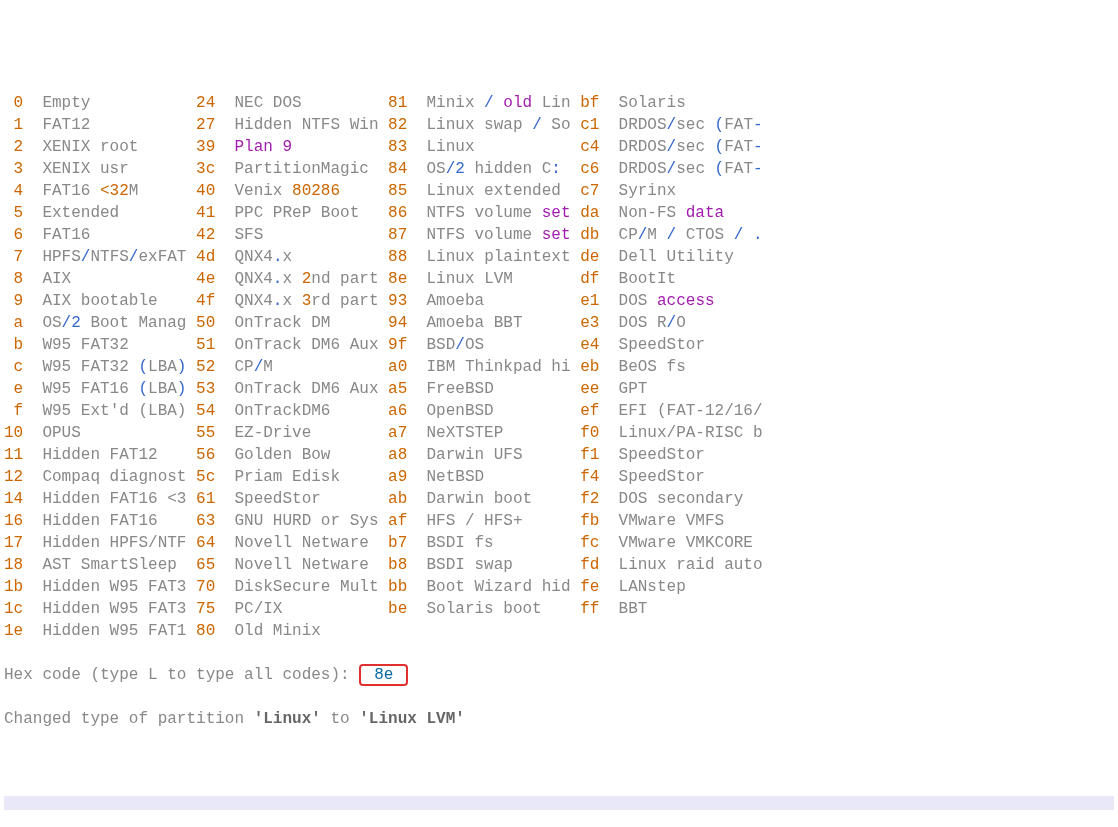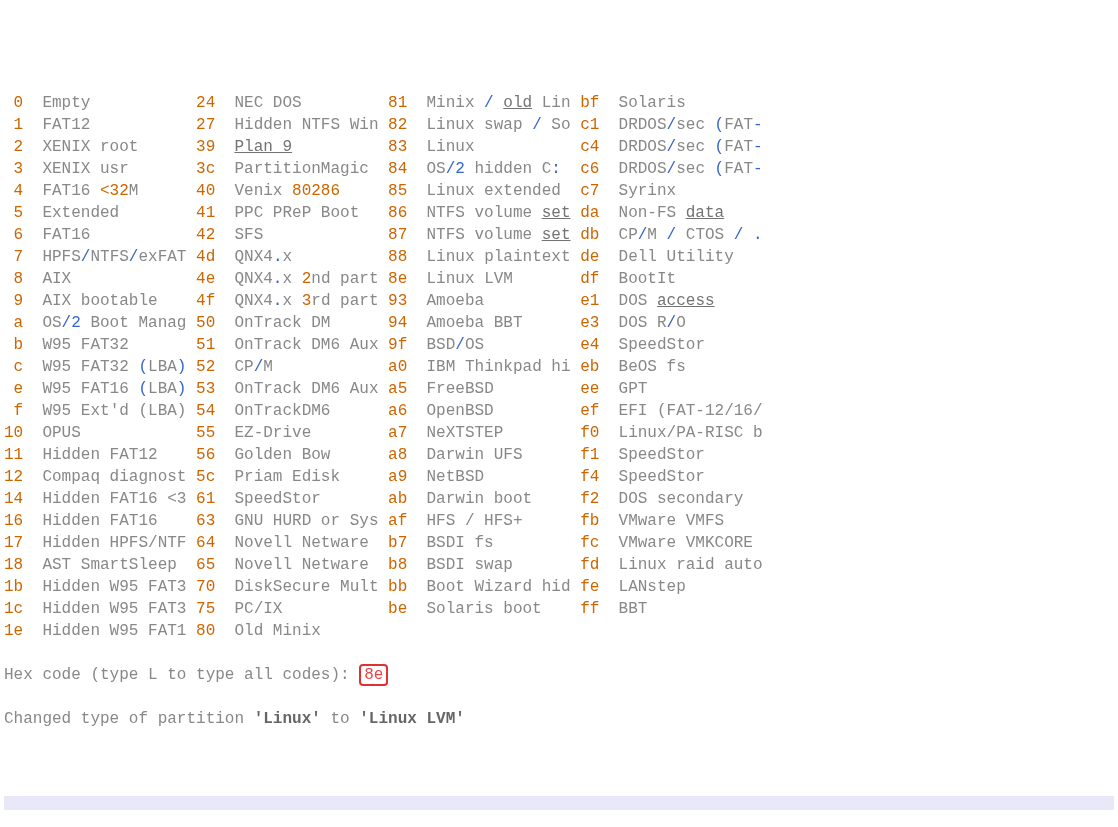--- a/index.html
+++ b/index.html
@@ -10,29 +10,29 @@
     font-size: 16px;
     line-height: 22px;
     color: #888888;
     white-space: pre;
     overflow: hidden;
   }
   .line { display: block; }
   .col-code { color: #cc6600; display: inline-block; width: 2ch; text-align: right; }
   .num { color: #cc6600; }
   .op  { color: #3366cc; }
-  .kw  { color: #737373; text-decoration: underline; }
+  .kw  { color: #a21caf; }
   .gray { color: #888888; }
   .strong { color: #666666; font-weight: bold; text-align: right; }
   .red-box {
     display: inline-block;
     border: 2px solid #e03030;
     border-radius: 4px;
-    padding: 0 3px;
-    color: #ef4444;
+    padding: 0 13px;
+    color: #0369a1;
     line-height: 18px;
   }
   .hl-band {
     background: #e8e8f8;
     display: block;
     height: 14px;
   }
 </style>
 </head>
 <body>

